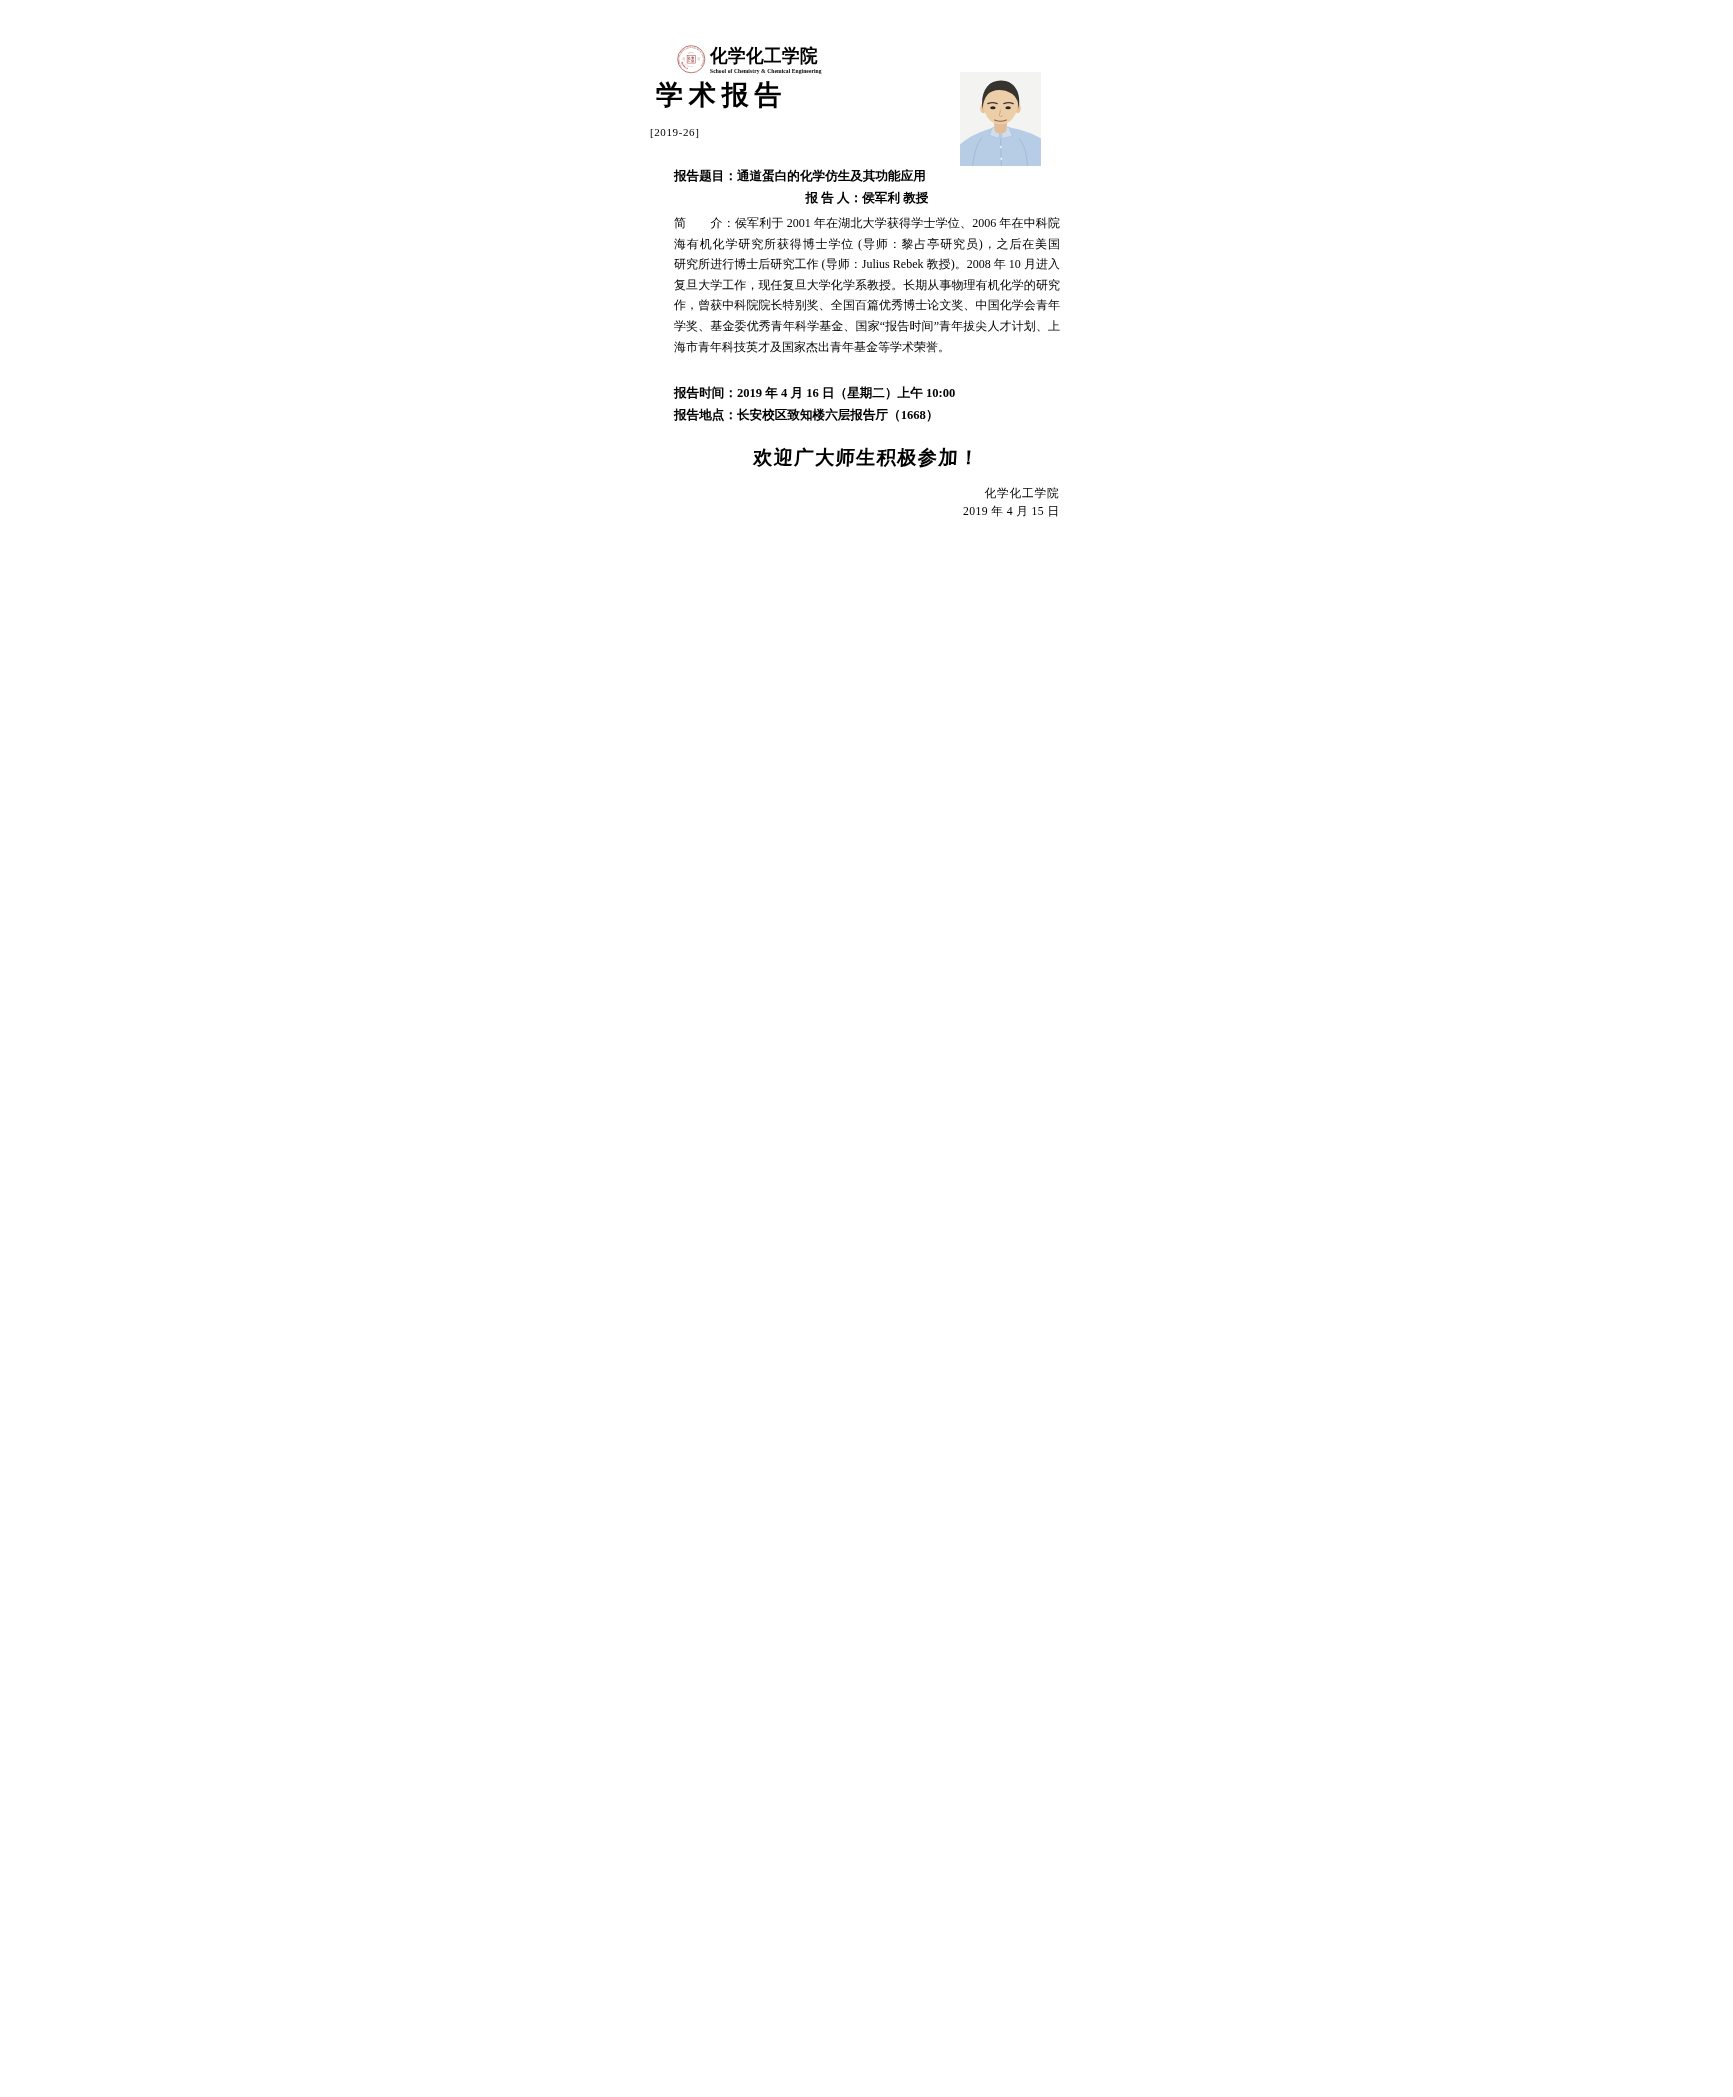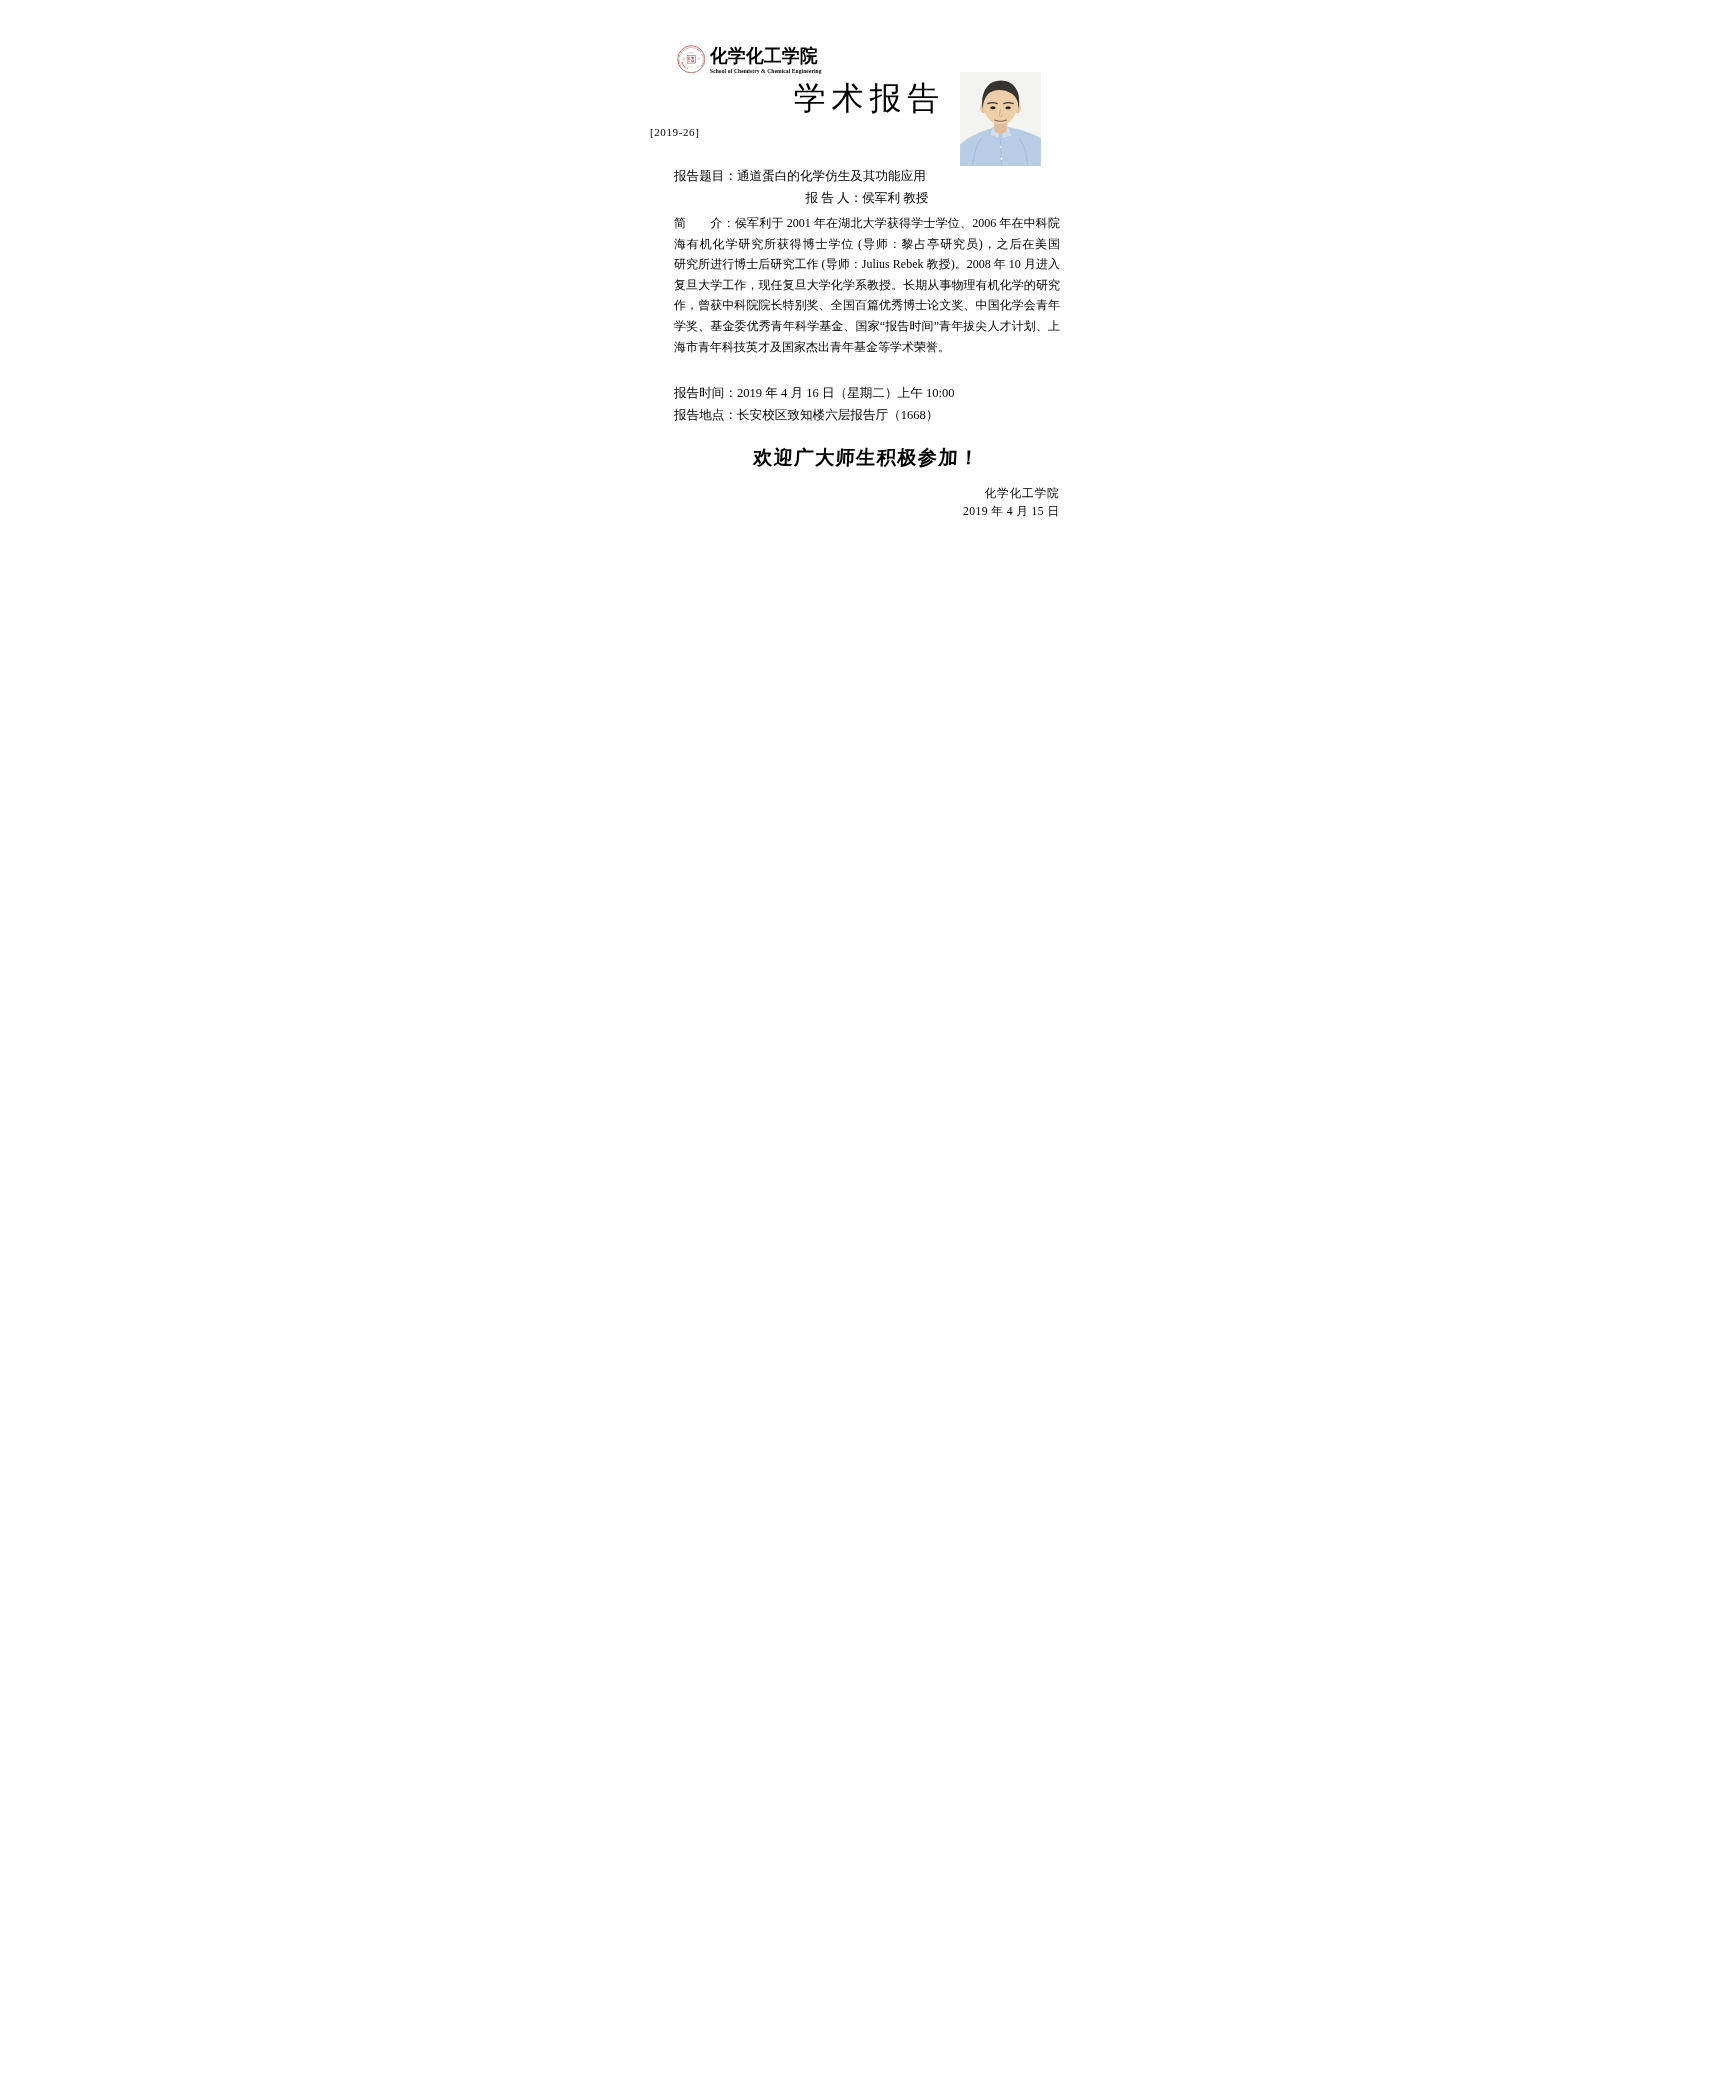--- a/index.html
+++ b/index.html
@@ -26,33 +26,33 @@
     font-size:5.5px;font-weight:700;letter-spacing:0.1px;white-space:nowrap;
   }
   .inscription{
     position:absolute;left:133px;top:5.5px;
     writing-mode:vertical-rl;
     font-size:4px;letter-spacing:1.7px;color:#1a1a1a;
   }
   
   .title{
     position:absolute;left:0;top:77px;width:100%;
-    text-align:center;font-size:32px;font-weight:400;
+    text-align:left;font-size:27px;font-weight:700;
     letter-spacing:5.9px;text-indent:5.9px;line-height:1.1;
   }
   .issue{
     position:absolute;left:0;top:122px;width:100%;
     text-align:left;font-size:11px;letter-spacing:0.6px;
   }
   
   .photo{position:absolute;left:310px;top:68px;width:81px;height:94px;}
   
   .dline{
     position:absolute;left:24px;width:386px;
-    font-size:12.6px;font-weight:400;line-height:1.2;white-space:nowrap;
+    font-size:12.6px;font-weight:700;line-height:1.2;white-space:nowrap;
   }
   .topic{top:165px;}
   .speaker{top:187px;text-align:center;}
   .time{top:382px;}
   .venue{top:404px;}
   
   .intro{position:absolute;left:24px;top:209px;width:386px;}
   .iline{
     width:386px;height:20.6px;line-height:20.6px;
     font-size:12px;

